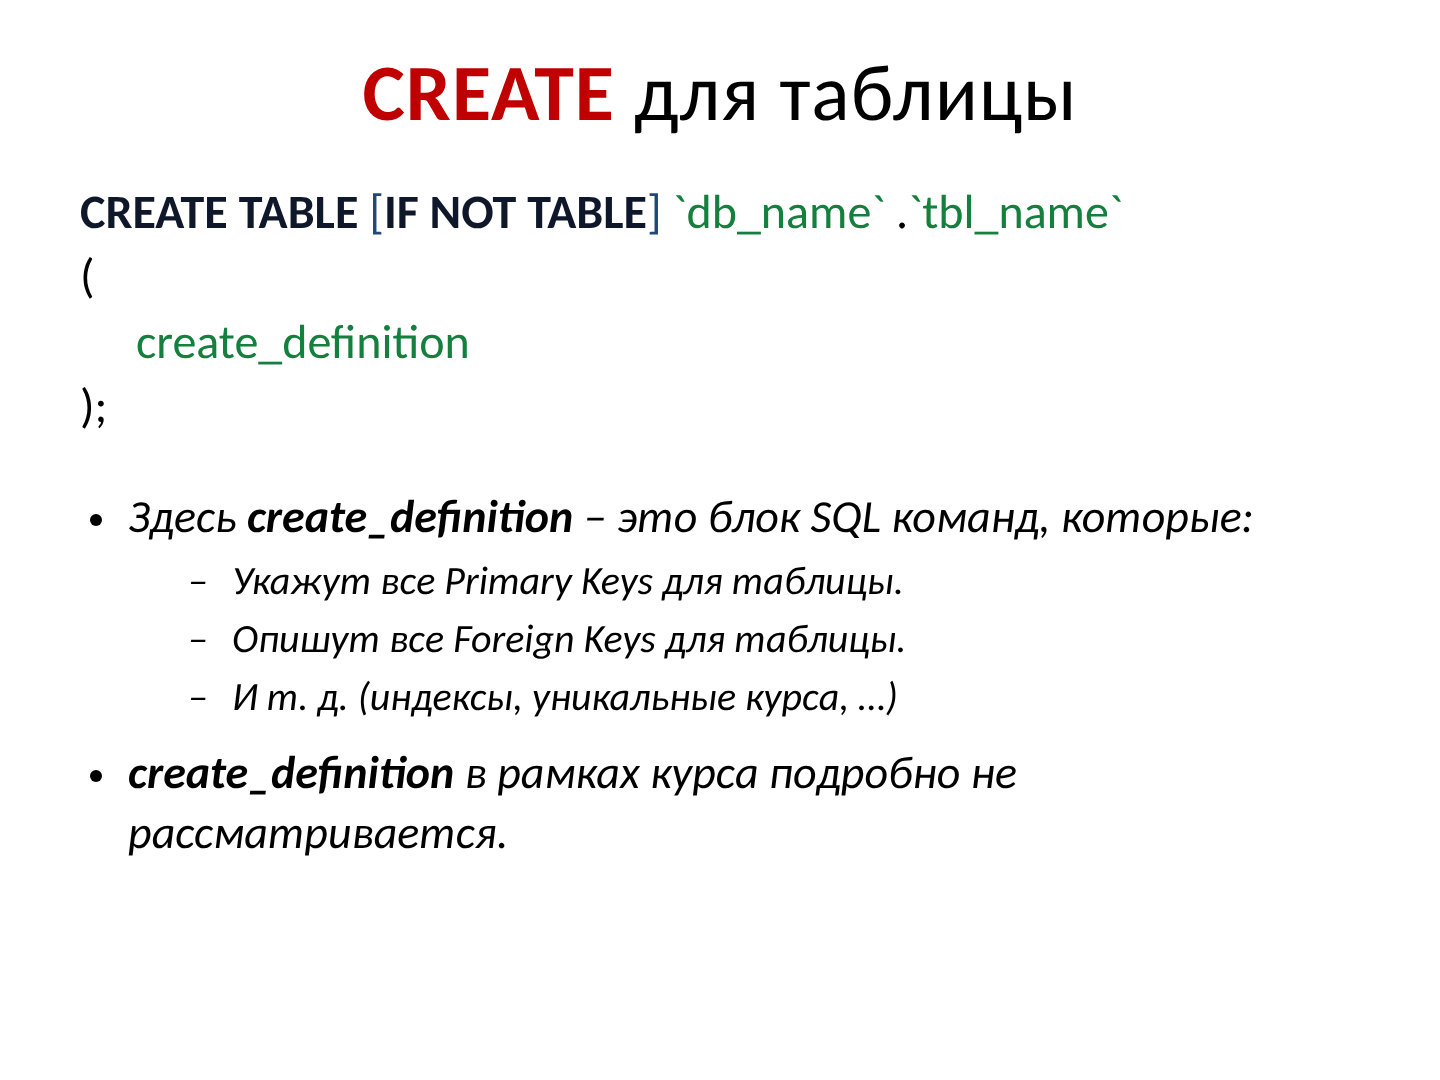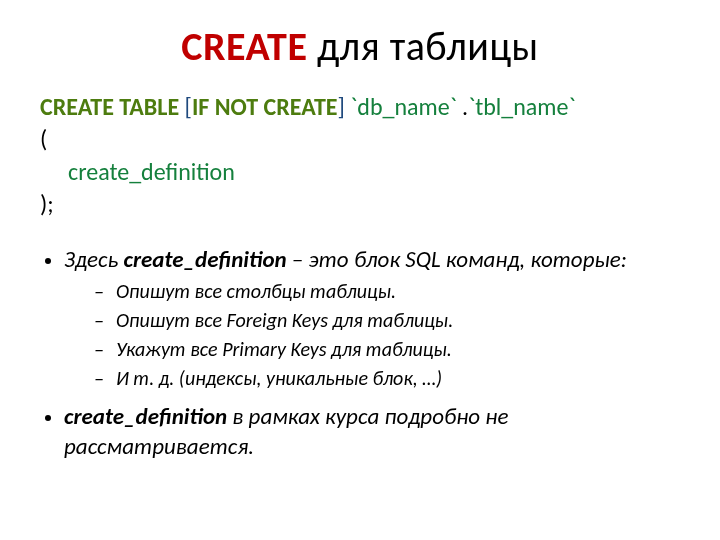--- a/index.html
+++ b/index.html
@@ -24,21 +24,21 @@
     font-weight: 400;
     margin: 4px 0 20px 0;
     letter-spacing: 0.5px;
   }
   .title .red { color: #c00000; font-weight: 700; }
   .code {
     font-size: 24px;
     line-height: 1.35;
     margin-bottom: 24px;
   }
-  .code .kw  { color: #4d7c0f; font-weight: 700; }   
+  .code .kw  { color: #0f172a; font-weight: 700; }   
   .code .br  { color: #1f497d; font-weight: 400; }   
   .code .red { color: #15803d; }
   .code .indent { display: inline-block; width: 28px; }
   ul.outer {
     margin: 0;
     padding-left: 24px;
     font-size: 23px;
     line-height: 1.3;
     font-style: italic;
   }
@@ -72,35 +72,34 @@
 <body>
 
 <div class="slide">
 
   <div class="title">
     <span class="red">CREATE</span><span> для таблицы</span>
   </div>
 
   <div class="code">
     <div>
-      <span class="kw">CREATE TABLE </span><span class="br">[</span><span class="kw">IF NOT CREATE</span><span class="br">] </span><span class="red">`db_name`</span><span> .</span><span class="red">`tbl_name`</span>
+      <span class="kw">CREATE TABLE </span><span class="br">[</span><span class="kw">IF NOT TABLE</span><span class="br">] </span><span class="red">`db_name`</span><span> .</span><span class="red">`tbl_name`</span>
     </div>
     <div>(</div>
     <div><span class="indent"></span><span class="red">create_definition</span></div>
     <div>);</div>
   </div>
 
   <ul class="outer">
     <li>
       <span>Здесь </span><span class="b">create_definition</span><span> – это блок SQL команд, которые:</span>
       <ul class="inner">
-        <li>Опишут все столбцы таблицы.</li>
+        <li>Укажут все Primary Keys для таблицы.</li>
         <li>Опишут все Foreign Keys для таблицы.</li>
-        <li>Укажут все Primary Keys для таблицы.</li>
-        <li>И т. д. (индексы, уникальные блок, …)</li>
+        <li>И т. д. (индексы, уникальные курса, …)</li>
       </ul>
     </li>
     <li>
       <span class="b">create_definition</span><span> в рамках курса подробно не рассматривается.</span>
     </li>
   </ul>
 
 </div>
 
 </body></html>

